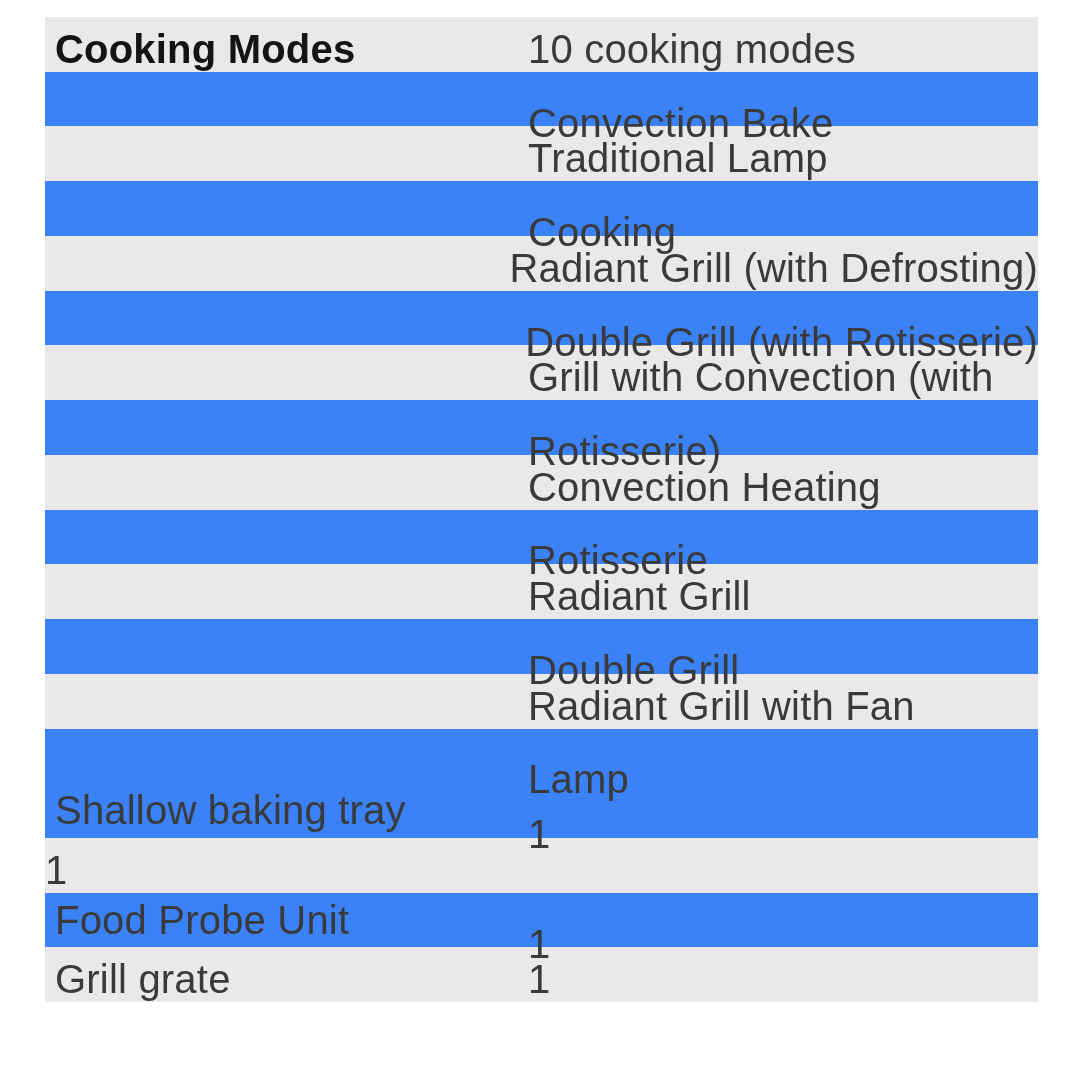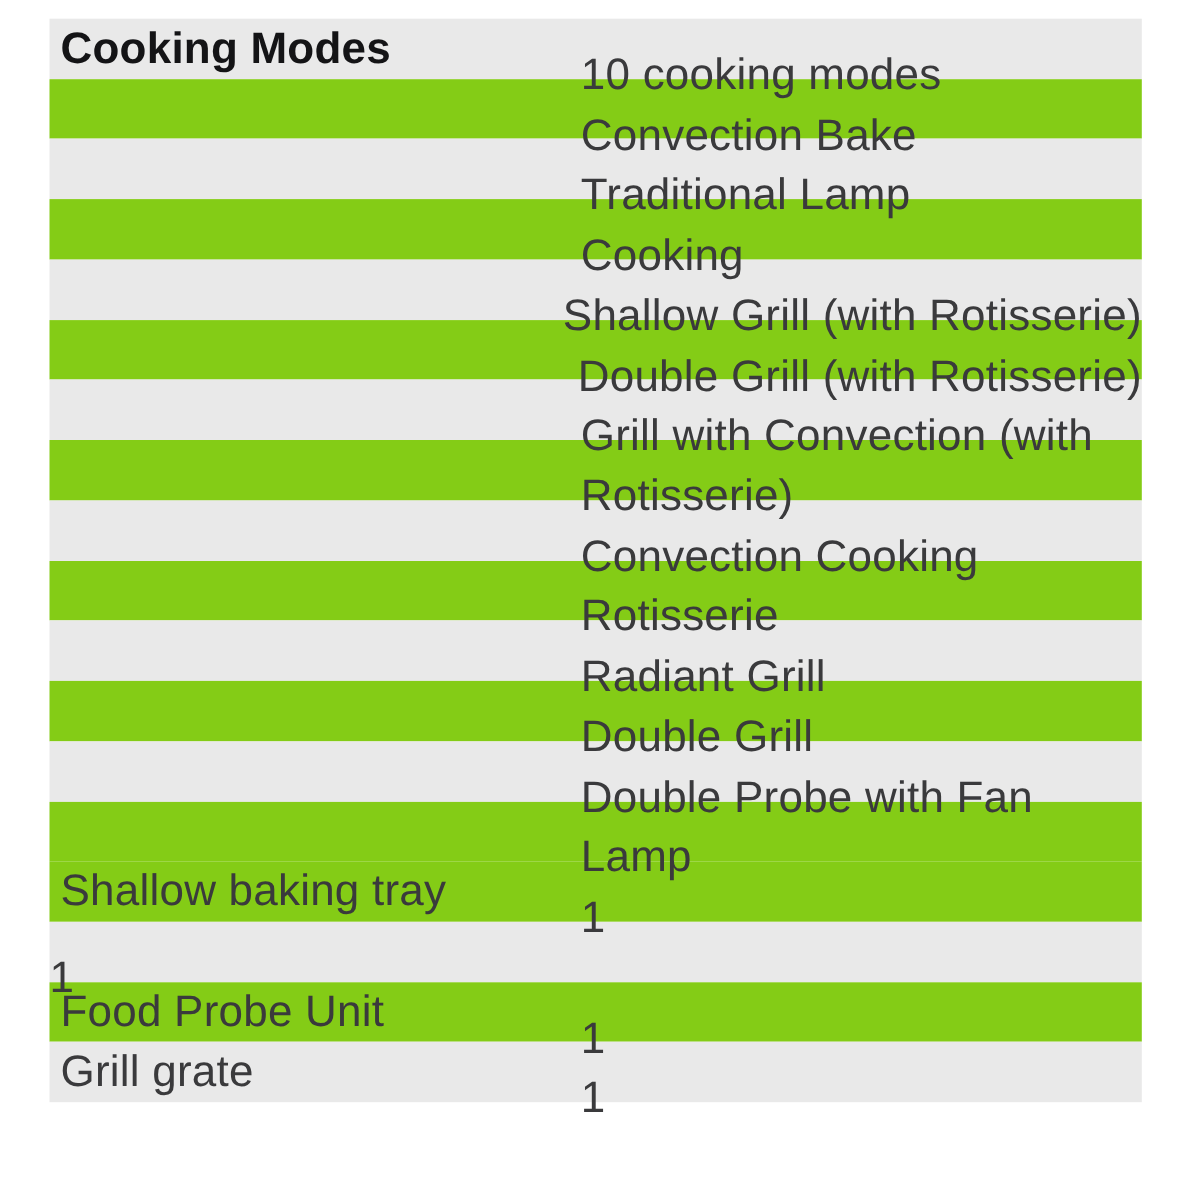--- a/index.html
+++ b/index.html
@@ -18,24 +18,25 @@
   .spec-table {
     position: absolute;
     left: 45px;
     top: 17px;
     width: 993px;
   }
   .spec-row {
     display: flex;
     align-items: center;
     height: 54.74px;
-    background: #84cc16;
+    background: #3b82f6;
   }
   .spec-row.stripe {
     background: #e9e9e9;
+    align-items: flex-end;
   }
   .cell-label {
     width: 483px;
     box-sizing: border-box;
     padding-left: 10px;
     font-size: 40px;
     color: #3a3a3c;
     white-space: nowrap;
     letter-spacing: 0.2px;
   }
@@ -72,61 +73,61 @@
     <div class="cell-value">Traditional Lamp</div>
   </div>
 
   <div class="spec-row">
     <div class="cell-label"></div>
     <div class="cell-value">Cooking</div>
   </div>
 
   <div class="spec-row stripe">
     <div class="cell-label"></div>
-    <div class="cell-value">Shallow Grill (with Rotisserie)</div>
+    <div class="cell-value">Radiant Grill (with Defrosting)</div>
   </div>
 
   <div class="spec-row">
     <div class="cell-label"></div>
     <div class="cell-value">Double Grill (with Rotisserie)</div>
   </div>
 
   <div class="spec-row stripe">
     <div class="cell-label"></div>
     <div class="cell-value">Grill with Convection (with</div>
   </div>
 
   <div class="spec-row">
     <div class="cell-label"></div>
     <div class="cell-value">Rotisserie)</div>
   </div>
 
   <div class="spec-row stripe">
     <div class="cell-label"></div>
-    <div class="cell-value">Convection Cooking</div>
+    <div class="cell-value">Convection Heating</div>
   </div>
 
   <div class="spec-row">
     <div class="cell-label"></div>
     <div class="cell-value">Rotisserie</div>
   </div>
 
   <div class="spec-row stripe">
     <div class="cell-label"></div>
     <div class="cell-value">Radiant Grill</div>
   </div>
 
   <div class="spec-row">
     <div class="cell-label"></div>
     <div class="cell-value">Double Grill</div>
   </div>
 
   <div class="spec-row stripe">
     <div class="cell-label"></div>
-    <div class="cell-value">Double Probe with Fan</div>
+    <div class="cell-value">Radiant Grill with Fan</div>
   </div>
 
   <div class="spec-row">
     <div class="cell-label"></div>
     <div class="cell-value">Lamp</div>
   </div>
 
 
   <div class="spec-row">
     <div class="cell-label">Shallow baking tray</div>

